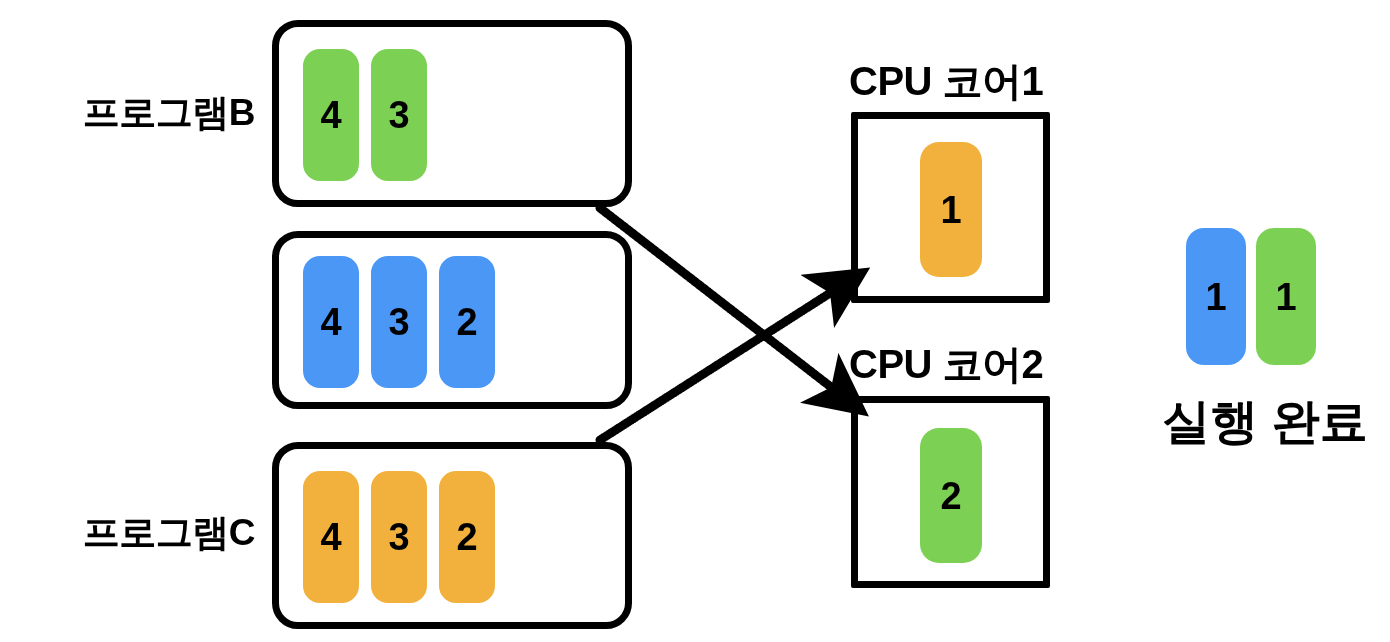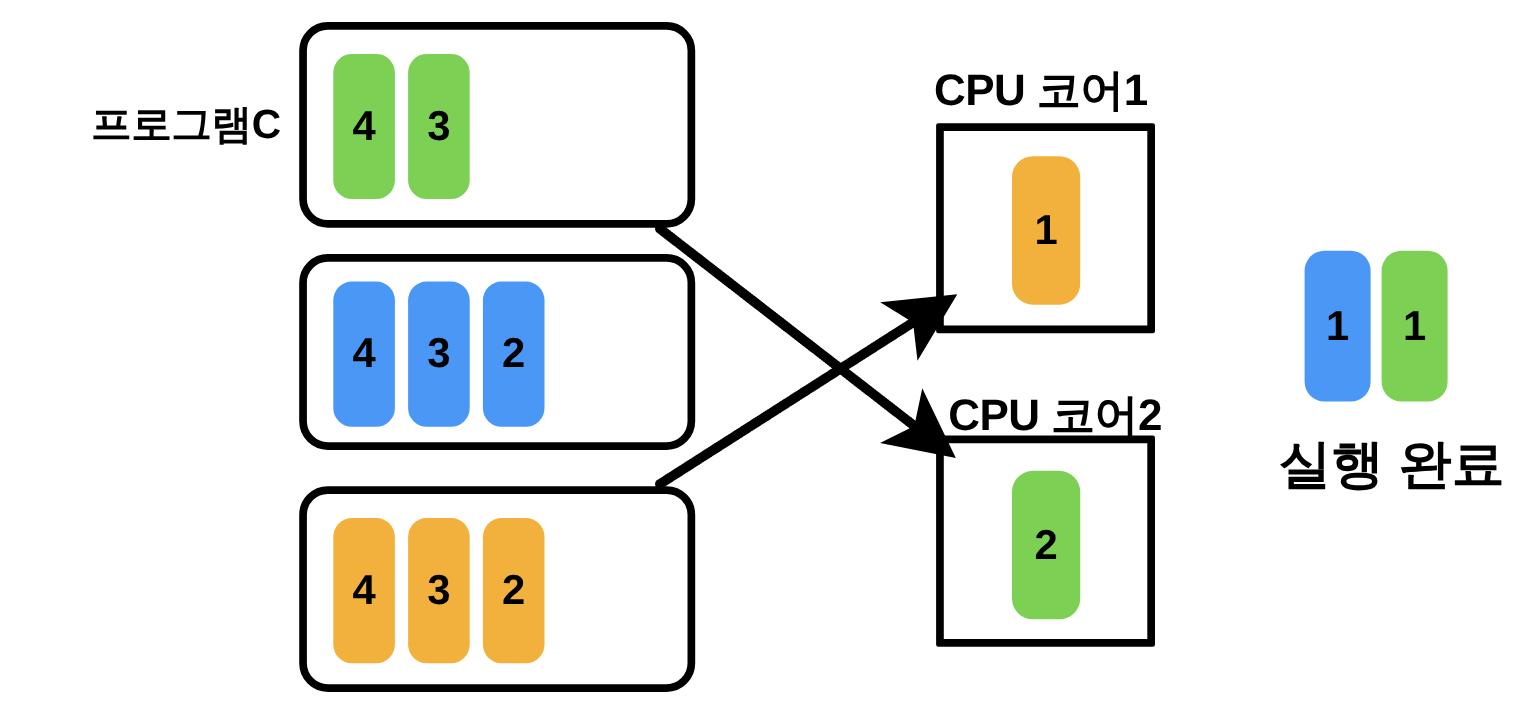--- a/index.html
+++ b/index.html
@@ -125,50 +125,51 @@
     width: 1390px;
     height: 642px;
     pointer-events: none;
   }
 </style>
 </head>
 <body>
 
 <div id="canvas">
 
-  <div class="prog-label" style="left:20px; top:88px; width:235px;">프로그램C</div>
+  <div class="prog-label" style="left:20px; top:88px; width:235px;">프로그램B</div>
   <div class="prog-box" style="left:272px; top:20px; width:360px; height:187px;">
     <div class="task-row">
       <div class="task" style="background:#7CD154;">4</div>
       <div class="task" style="background:#7CD154;">3</div>
     </div>
   </div>
 
   <div class="prog-box" style="left:272px; top:231px; width:360px; height:178px;">
     <div class="task-row" style="top:18px;">
       <div class="task" style="background:#4A97F5;">4</div>
       <div class="task" style="background:#4A97F5;">3</div>
       <div class="task" style="background:#4A97F5;">2</div>
     </div>
   </div>
 
+  <div class="prog-label" style="left:20px; top:508px; width:235px;">프로그램C</div>
   <div class="prog-box" style="left:272px; top:442px; width:360px; height:187px;">
     <div class="task-row" style="top:22px;">
       <div class="task" style="background:#F2B13C;">4</div>
       <div class="task" style="background:#F2B13C;">3</div>
       <div class="task" style="background:#F2B13C;">2</div>
     </div>
   </div>
 
   <div class="cpu-label" style="left:849px; top:54px;">CPU 코어1</div>
   <div class="cpu-box" style="left:851px; top:112px; width:199px; height:191px;">
     <div class="cpu-task" style="left:62px; top:23px; background:#F2B13C;">1</div>
   </div>
 
-  <div class="cpu-label" style="left:849px; top:350px;margin-left:13px;">CPU 코어2</div>
+  <div class="cpu-label" style="left:849px; top:337px;">CPU 코어2</div>
   <div class="cpu-box" style="left:851px; top:396px; width:199px; height:192px;">
     <div class="cpu-task" style="left:62px; top:25px; background:#7CD154;">2</div>
   </div>
 
   <div class="done-group">
     <div class="done-task" style="background:#4A97F5;">1</div>
     <div class="done-task" style="background:#7CD154;">1</div>
   </div>
   <div class="done-label">실행 완료</div>
 

